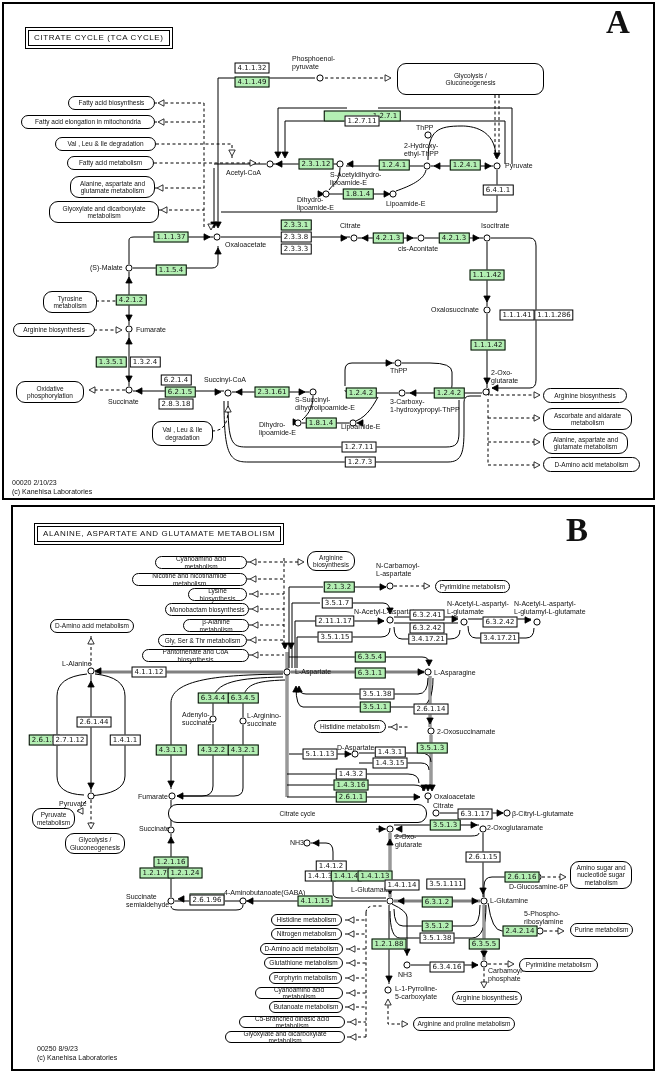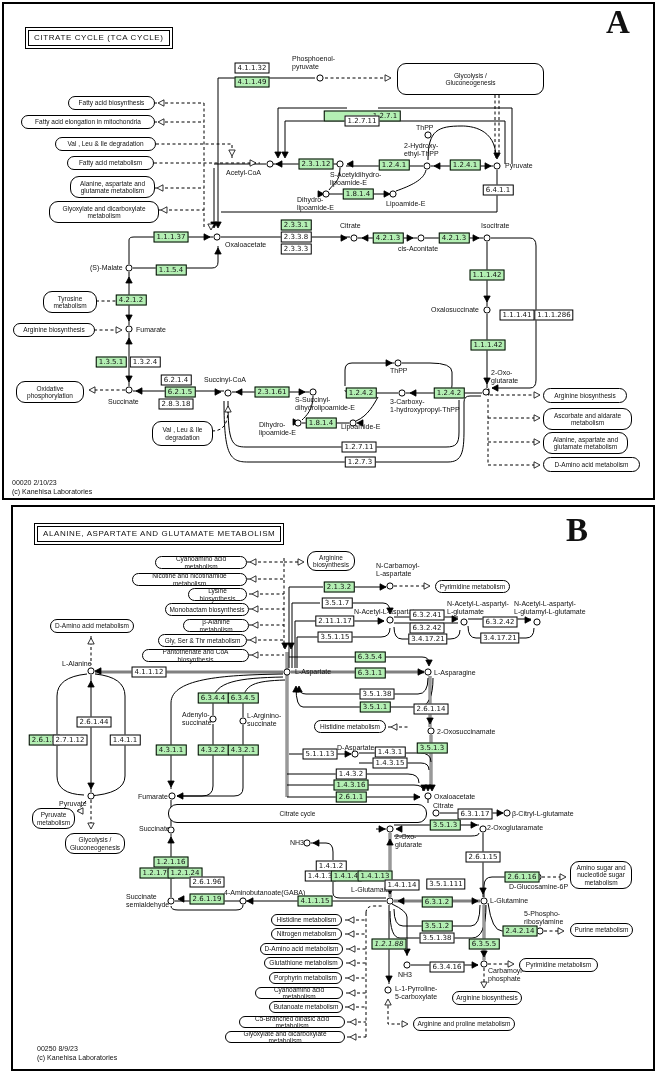--- a/index.html
+++ b/index.html
@@ -489,27 +489,27 @@
     <div class="ec" style="left: 320px; top: 876px;">1.4.1.3</div>
     <div class="ec g" style="left: 346px; top: 876px;">1.4.1.4</div>
     <div class="ec g" style="left: 375px; top: 876px;">1.4.1.13</div>
     <div class="ec" style="left: 402px; top: 876px; margin-top: 9px;">1.4.1.14</div>
     <div class="ec g" style="left: 437px; top: 902px;">6.3.1.2</div>
     <div class="ec g" style="left: 510px; top: 877px; margin-left: 12px;">2.6.1.16</div>
     <div class="ec g" style="left: 437px; top: 926px;">3.5.1.2</div>
     <div class="ec" style="left: 437px; top: 938px;">3.5.1.38</div>
     <div class="ec g" style="left: 520px; top: 931px;">2.4.2.14</div>
     <div class="ec g" style="left: 484px; top: 944px;">6.3.5.5</div>
-    <div class="ec g" style="left: 389px; top: 944px; font-style: italic;">1.2.1.88</div>
+    <div class="ec g" style="left: 389px; top: 944px;">1.2.1.88</div>
     <div class="ec" style="left: 447px; top: 967px;">6.3.4.16</div>
     <div class="ec g" style="left: 171px; top: 862px;">1.2.1.16</div>
     <div class="ec g" style="left: 157px; top: 873px;">1.2.1.79</div>
     <div class="ec g" style="left: 185px; top: 873px;">1.2.1.24</div>
     <div class="ec g" style="left: 207px; top: 899px;">2.6.1.19</div>
-    <div class="ec" style="left: 207px; top: 882px;">2.6.1.96</div>
+    <div class="ec" style="left: 207px; top: 900px;">2.6.1.96</div>
     <div class="ec g" style="left: 315px; top: 901px;">4.1.1.15</div>
     <div class="pw" style="left: 307px; top: 551px; width: 48px; height: 20px;">Arginine
 biosynthesis</div>
     <div class="pw" style="left: 155px; top: 556px; width: 92px; height: 13px;">Cyanoamino acid metabolism</div>
     <div class="pw" style="left: 132px; top: 573px; width: 115px; height: 13px;">Nicotine and nicotinamide metabolism</div>
     <div class="pw" style="left: 188px; top: 588px; width: 59px; height: 13px;">Lysine biosynthesis</div>
     <div class="pw" style="left: 165px; top: 603px; width: 84px; height: 13px;">Monobactam biosynthesis</div>
     <div class="pw" style="left: 183px; top: 619px; width: 66px; height: 13px;">β-Alanine metabolism</div>
     <div class="pw" style="left: 158px; top: 634px; width: 89px; height: 13px;">Gly, Ser &amp; Thr metabolism</div>
     <div class="pw" style="left: 142px; top: 649px; width: 107px; height: 13px;">Pantothenate and CoA biosynthesis</div>

